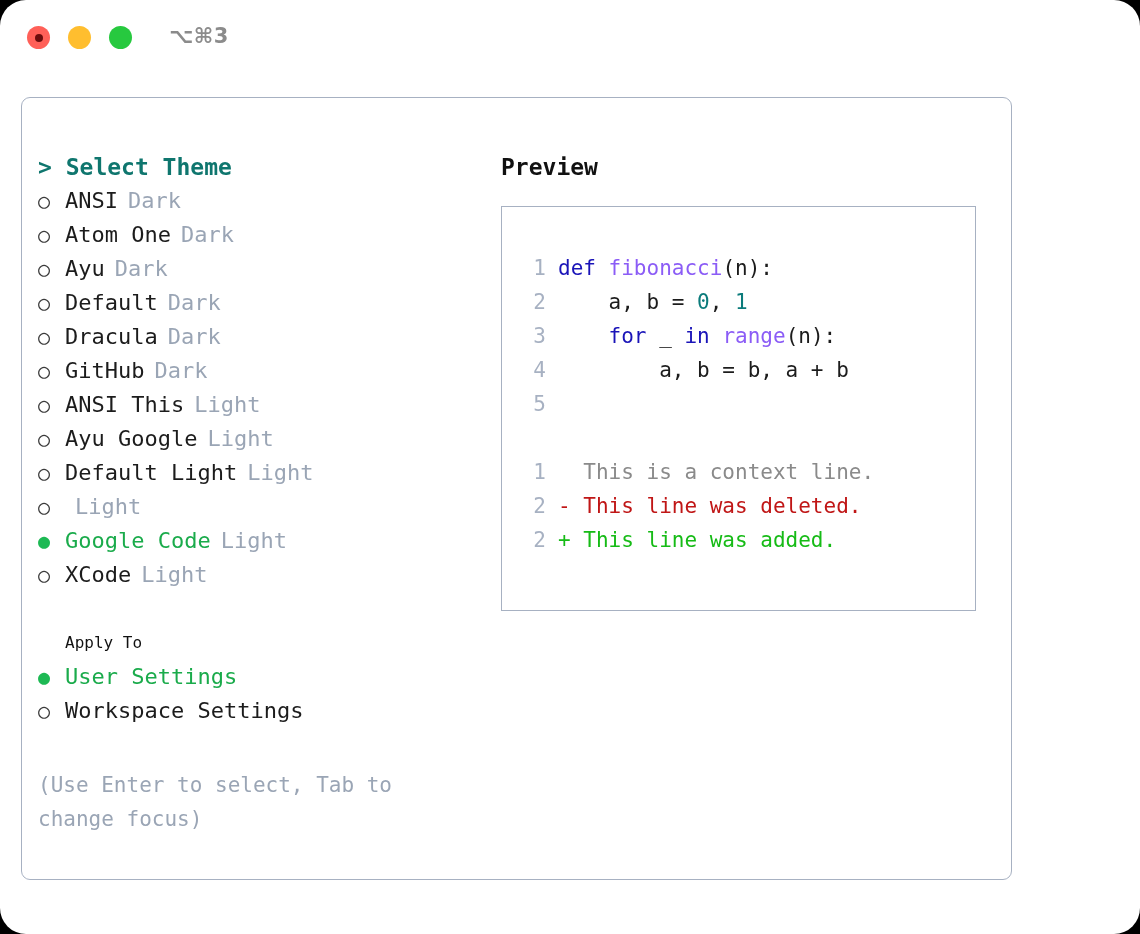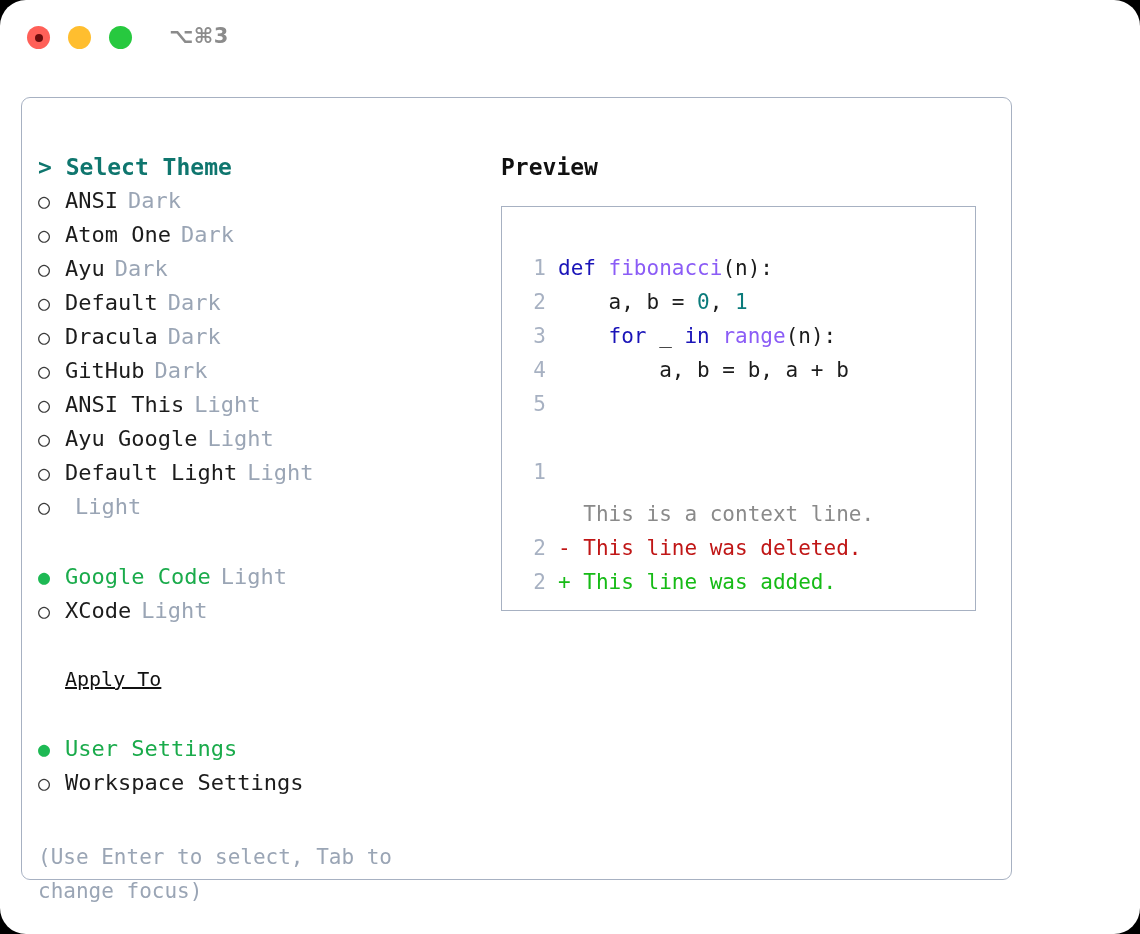--- a/index.html
+++ b/index.html
@@ -102,32 +102,31 @@
   }
   .marker {
     display: inline-block;
     width: 27px;
     flex: 0 0 27px;
     color: #3a3a3a;
     font-size: 20px;
   }
   .marker.sel { color: #1db954; }
   .opt-label { color: #1c1c1c; }
-  .opt-row.selected .opt-label { color: #1aab4b; margin-top: 36px; }
+  .opt-row.selected .opt-label { color: #1aab4b; }
   .opt-suffix {
     color: #9aa5b5;
     margin-left: 10px;
   }
   .group-heading {
-    font-size: 20px;
+    font-size: 16px;
     line-height: 34px;
     color: #111111;
     padding-left: 27px;
     white-space: pre;
-    text-decoration: underline;
   }
   .spacer-line { height: 34px; }
   #help-text {
     margin-top: 40px;
     font-size: 21px;
     line-height: 34px;
     color: #9aa5b5;
     width: 410px;
   }
 
@@ -166,21 +165,21 @@
     text-align: right;
     color: #a7b1c2;
     margin-right: 12px;
   }
   .code-content { white-space: pre; }
   .tok-kw   { color: #1a14b8; }
   .tok-fn   { color: #8b5cf6; }
   .tok-num  { color: #0b7b7b; }
   .tok-plain{ color: #1c1c1c; }
   .blank-row { height: 34px; }
-  .diff-ctx { color: #8a8a8a; margin-top: 42px; }
+  .diff-ctx { color: #8a8a8a; }
   .diff-del { color: #c01616; }
   .diff-add { color: #16bb16; }
 </style>
 </head>
 <body>
 
 <div id="window">
 
   <div id="titlebar">
     <div class="lights">

